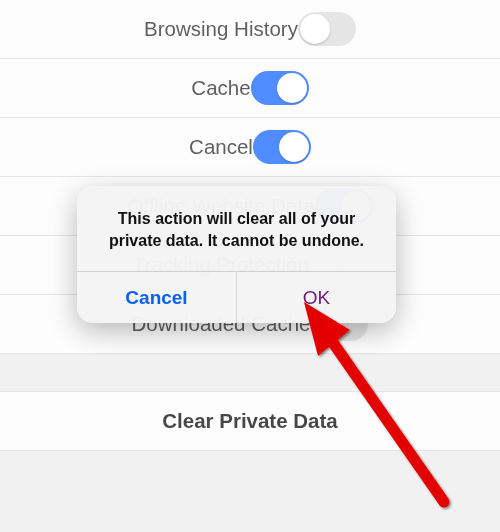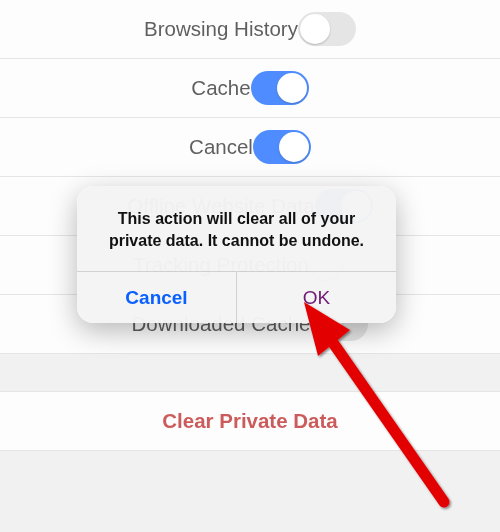--- a/index.html
+++ b/index.html
@@ -58,21 +58,21 @@
       height: 59px;
       display: flex;
       align-items: center;
       justify-content: center;
       background: #fdfdfd;
       border-bottom: 1px solid #dcdcdc;
     }
     .clear-text {
       font-size: 20.5px;
       font-weight: 600;
-      color: #b91c1c;
+      color: #000000;
     }
     .gap2 {
       height: 60px;
       background: #ececec;
     }
     .overlay {
       position: absolute;
       inset: 0;
       background: rgba(255,255,255,0.28);
     }

